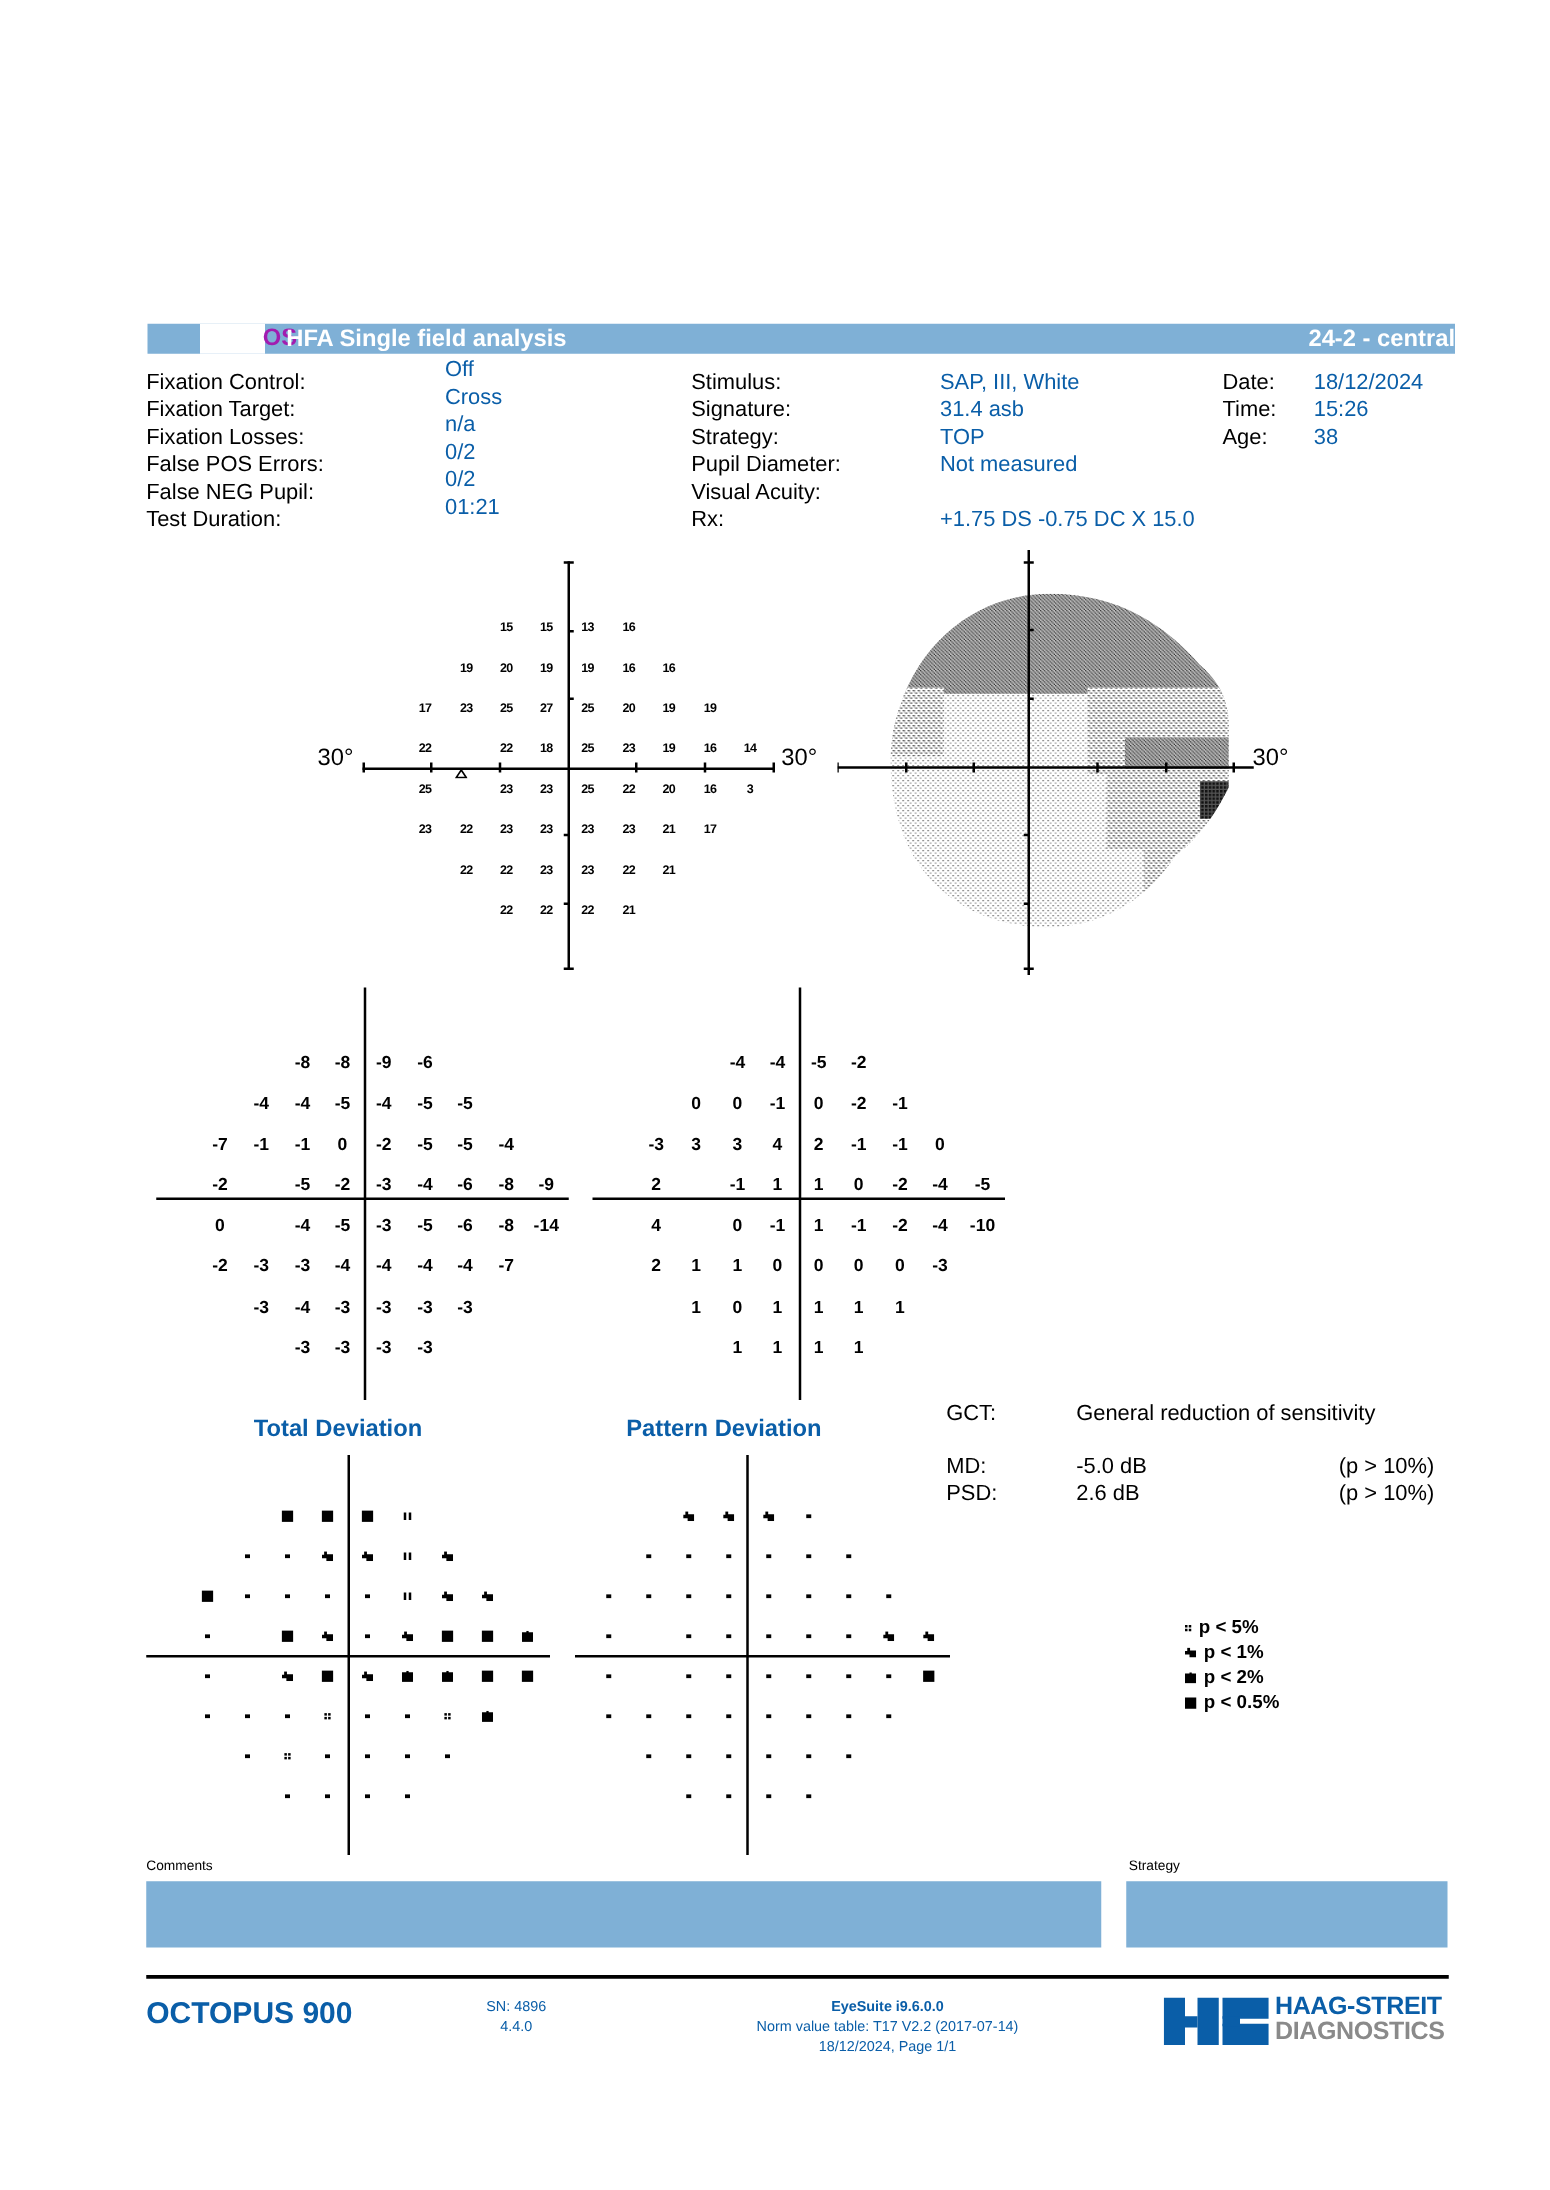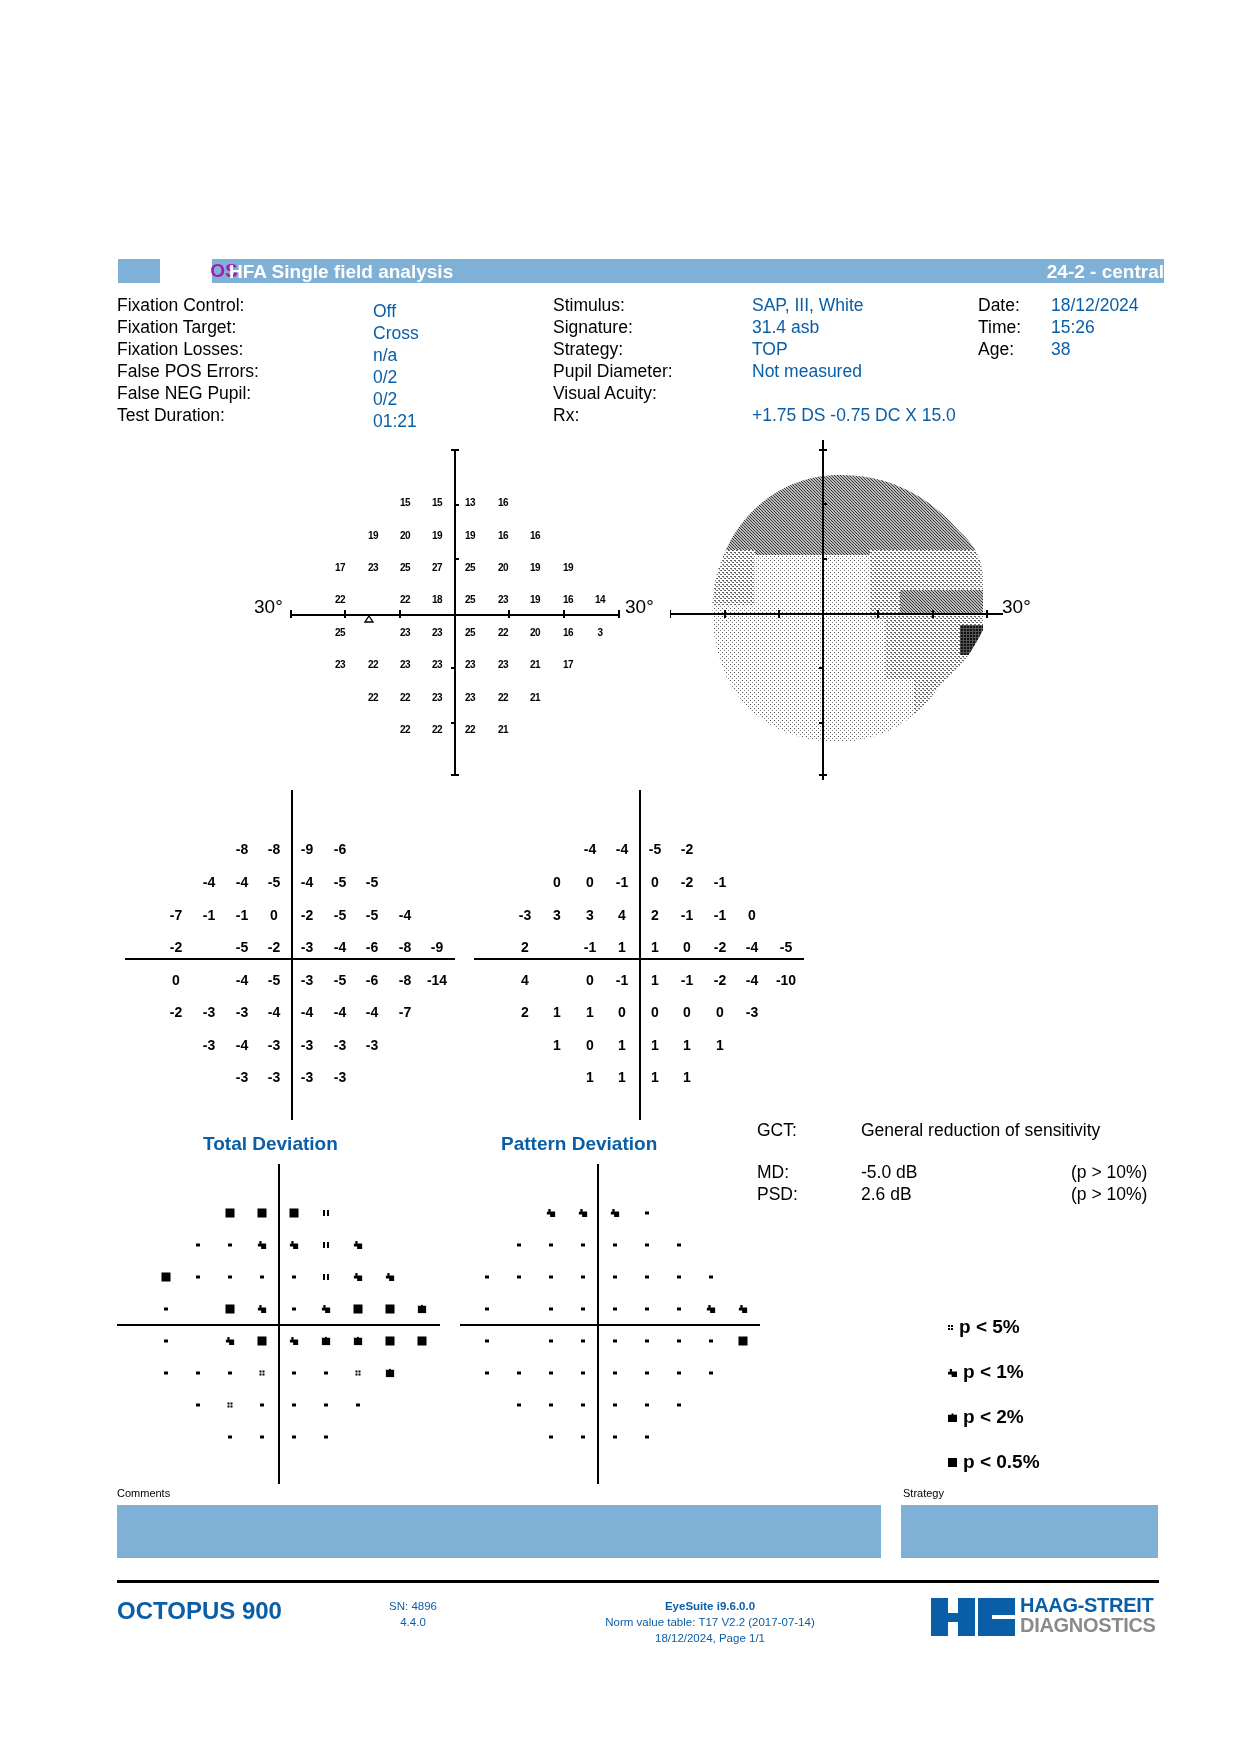--- a/index.html
+++ b/index.html
@@ -31,21 +31,21 @@
           linear-gradient(#000,#000) 0 3px/2px 2px no-repeat,
           linear-gradient(#000,#000) 3px 3px/2px 2px no-repeat; }
   .s-p1 { width: 6px; height: 6px; background:
           linear-gradient(#000,#000) 0 0/2px 6px no-repeat,
           linear-gradient(#000,#000) 4px 0/2px 6px no-repeat; }
   .s-p2 { width: 9px; height: 9px; background: #000;
           clip-path: polygon(0 15%, 40% 15%, 40% 0, 60% 0, 60% 15%, 100% 15%, 100% 100%, 0 100%); }
   .s-p1b { width: 9px; height: 8px; background: #000;
            clip-path: polygon(20% 0, 45% 0, 45% 30%, 100% 30%, 100% 100%, 40% 100%, 40% 70%, 0 70%, 0 35%, 20% 35%); }
   .s-p05 { width: 9px; height: 9px; background: #000; }
-  .legend-row { font-size: 19px; font-weight: bold; line-height: 20px; margin-top: 25px; }
+  .legend-row { font-size: 15px; font-weight: bold; line-height: 20px; }
   .legend-icon { display: inline-block; vertical-align: middle; margin-right: 6px; }
   .comments-box { left: 117px; top: 1505px; width: 764px; height: 53px; background: #7fb0d6; }
   .signature-box { left: 901px; top: 1505px; width: 257px; height: 53px; background: #7fb0d6; }
   .small-lbl { font-size: 11px; }
   .footer-line { left: 117px; top: 1580px; width: 1042px; height: 3px; background: #000; }
   .octopus { left: 117px; top: 1597px; color: #0a5ea8; font-weight: bold; font-size: 24px; }
   .sn { left: 378px; top: 1598px; width: 70px; color: #0a5ea8; font-size: 11.5px; line-height: 16px; text-align: center; }
   .eyesuite { left: 585px; top: 1598px; width: 250px; color: #0a5ea8; font-size: 11.5px; line-height: 16px; text-align: center; }
   .hs-text-1 { left: 1020px; top: 1594px; color: #0a5ea8; font-weight: bold; font-size: 20px; letter-spacing: -0.3px; }
   .hs-text-2 { left: 1020px; top: 1614px; color: #8a8a8a; font-weight: bold; font-size: 20px; letter-spacing: -0.3px; }
@@ -60,21 +60,21 @@
 <div class="abs header-program">24-2 - central</div>
 
 <div class="abs" style="left:117px; top:294px;">
   <div class="info-row"><span class="lbl">Fixation Control:</span></div>
   <div class="info-row"><span class="lbl">Fixation Target:</span></div>
   <div class="info-row"><span class="lbl">Fixation Losses:</span></div>
   <div class="info-row"><span class="lbl">False POS Errors:</span></div>
   <div class="info-row"><span class="lbl">False NEG Pupil:</span></div>
   <div class="info-row"><span class="lbl">Test Duration:</span></div>
 </div>
-<div class="abs" style="left:356px; top:300px;margin-left:17px;">
+<div class="abs" style="left:356px; top:284px;">
   <div class="info-row val">Off</div>
   <div class="info-row val">Cross</div>
   <div class="info-row val">n/a</div>
   <div class="info-row val">0/2</div>
   <div class="info-row val">0/2</div>
   <div class="info-row val">01:21</div>
 </div>
 
 <div class="abs" style="left:553px; top:294px;">
   <div class="info-row">Stimulus:</div>

